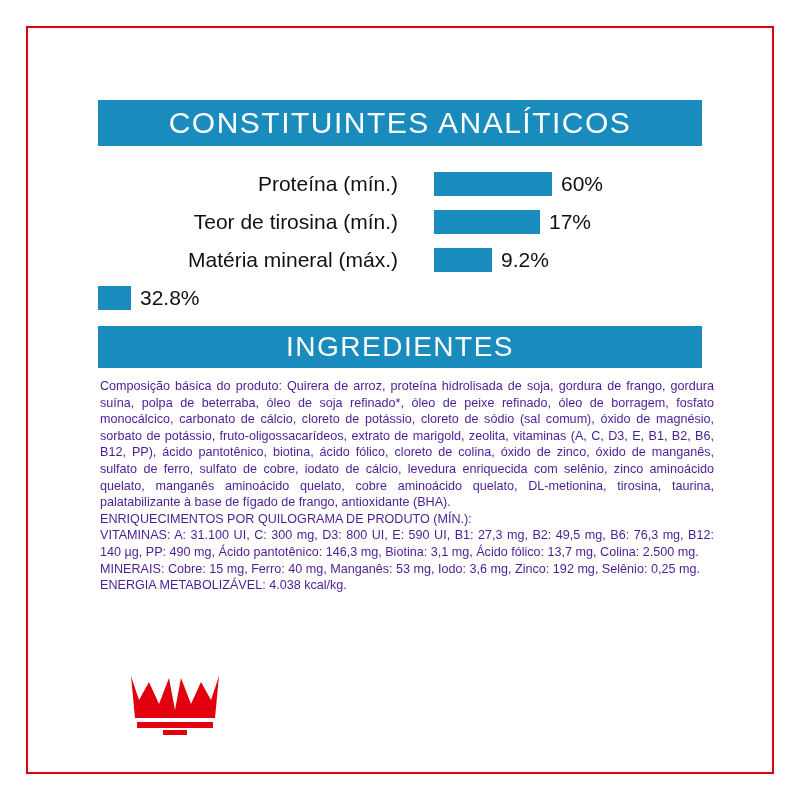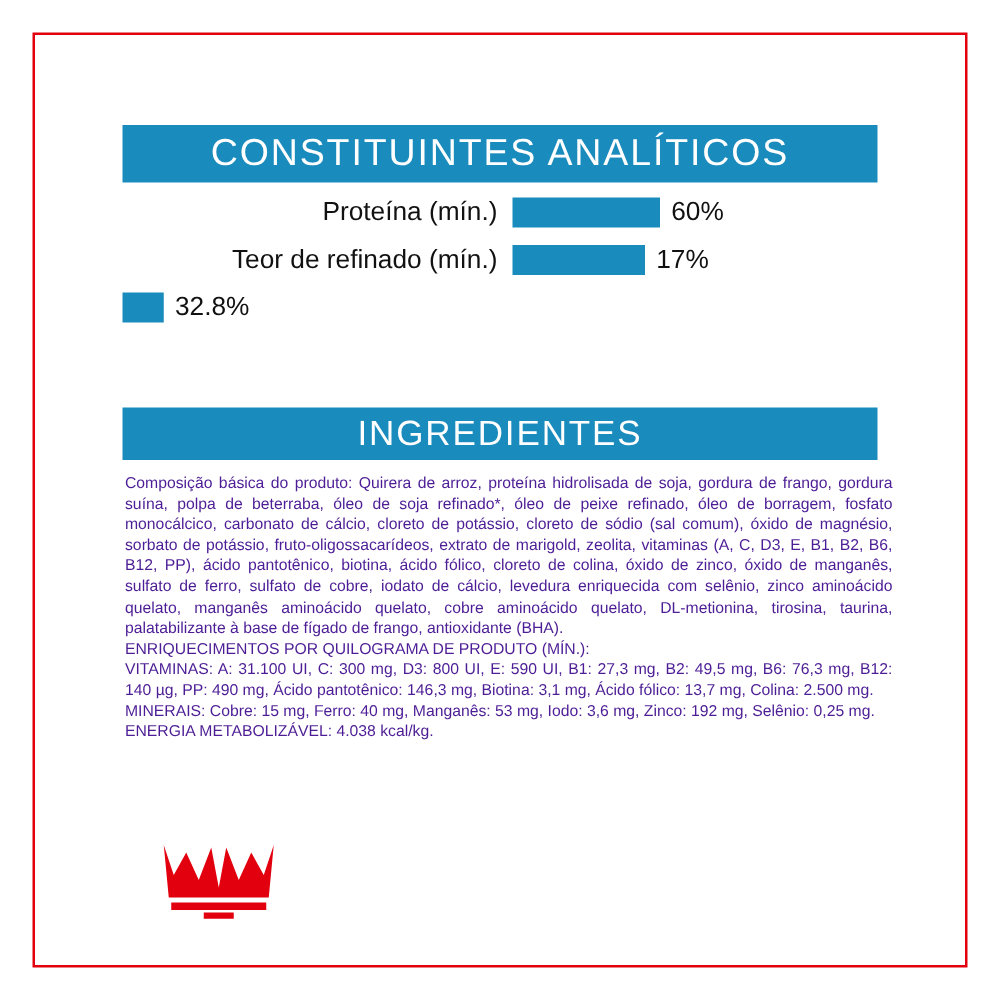--- a/index.html
+++ b/index.html
@@ -57,23 +57,24 @@
   }
 
   .bars {
     position: absolute;
     left: 98px;
     top: 158px;
     width: 604px;
   }
   .bar-row {
     display: flex;
-    align-items: flex-start;
+    align-items: flex-end;
     height: 38px;
     margin-bottom: 0px;
+    gap: 24px;
   }
   .bar-label {
     width: 300px;
     text-align: right;
     padding-right: 12px;
     font-size: 21px;
     color: #111111;
     white-space: nowrap;
   }
   .bar-track {
@@ -129,24 +130,31 @@
 
   <div class="bars">
     <div class="bar-row">
       <div class="bar-label">Proteína (mín.)</div>
       <div class="bar-track">
         <div class="bar-fill" style="width:118px"></div>
         <div class="bar-value">60%</div>
       </div>
     </div>
     <div class="bar-row">
-      <div class="bar-label">Teor de refinado (mín.)</div>
+      <div class="bar-label">Teor de tirosina (mín.)</div>
       <div class="bar-track">
         <div class="bar-fill" style="width:106px"></div>
         <div class="bar-value">17%</div>
+      </div>
+    </div>
+    <div class="bar-row">
+      <div class="bar-label">Matéria mineral (máx.)</div>
+      <div class="bar-track">
+        <div class="bar-fill" style="width:58px"></div>
+        <div class="bar-value">9.2%</div>
       </div>
     </div>
     <div class="bar-row">
       <div class="bar-track">
         <div class="bar-fill" style="width:33px"></div>
         <div class="bar-value">32.8%</div>
       </div>
     </div>
   </div>
 

